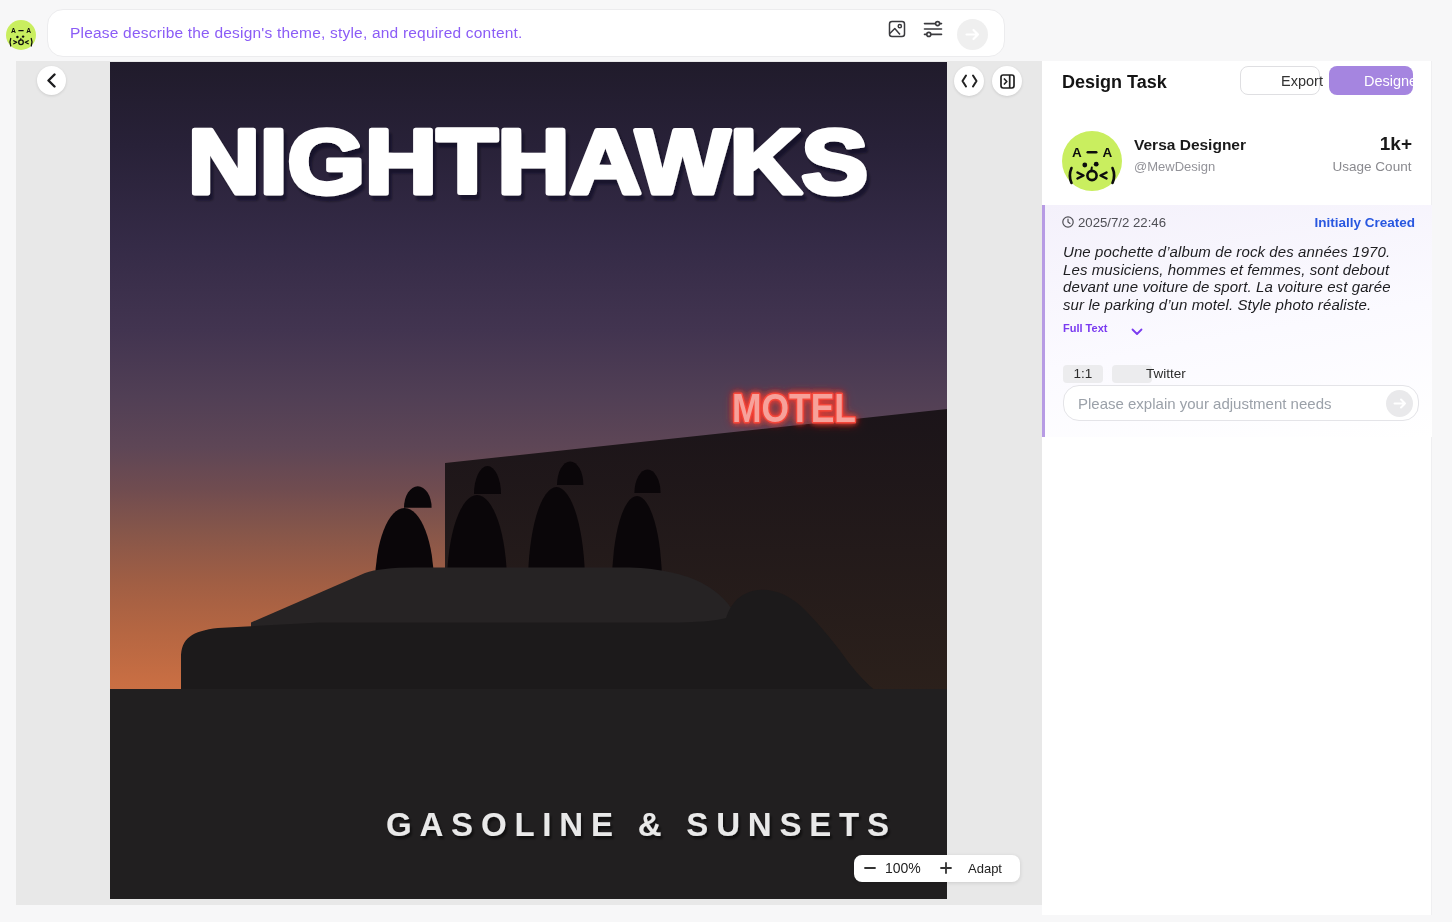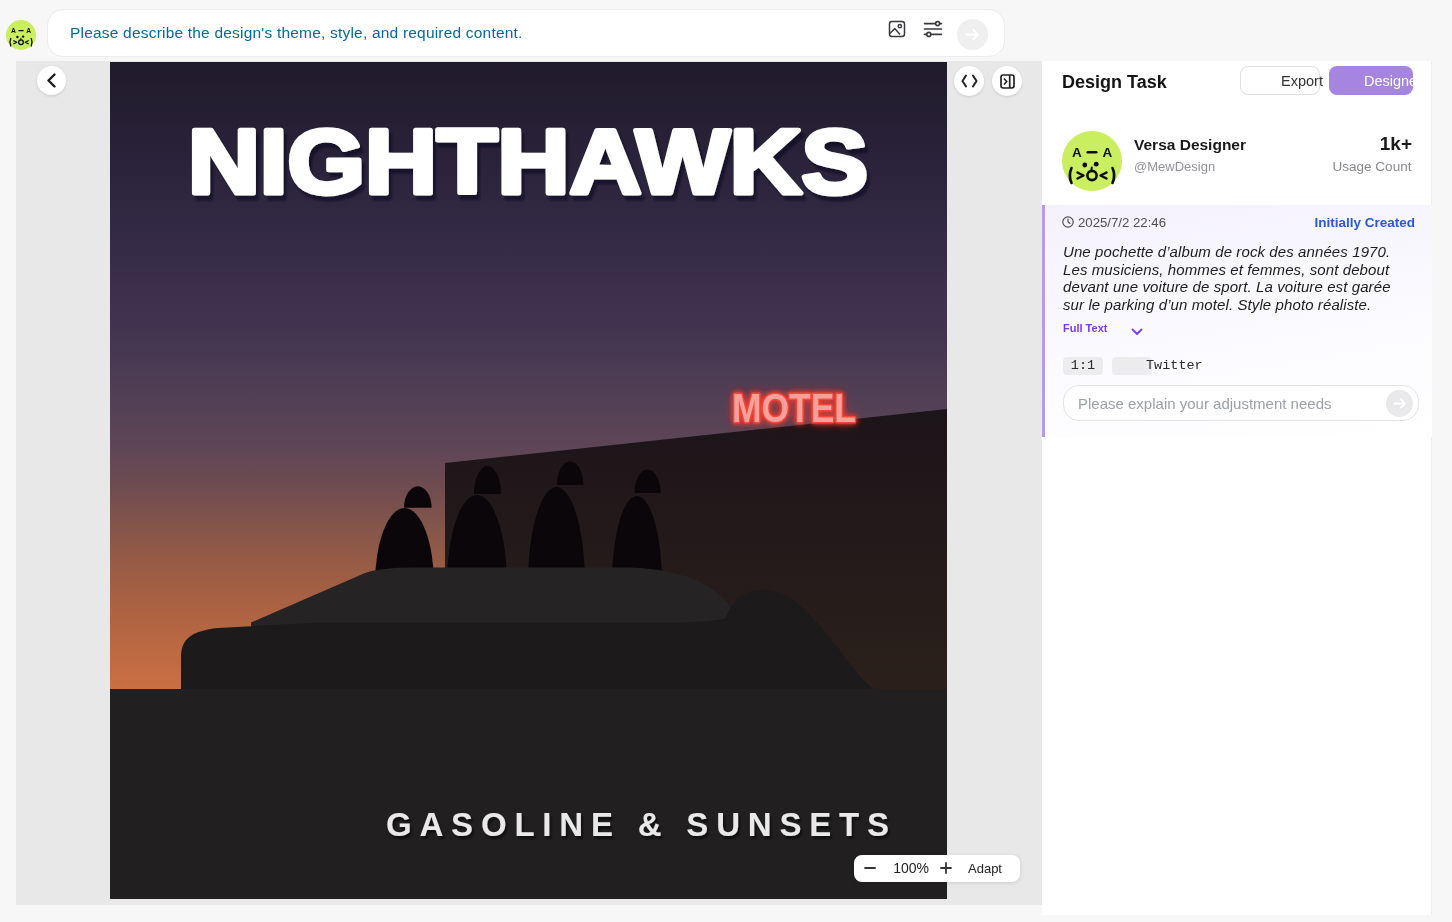--- a/index.html
+++ b/index.html
@@ -2,21 +2,21 @@
 <html><head>
 <meta charset="utf-8">
 <style>
 *{margin:0;padding:0;box-sizing:border-box;}
 html,body{width:1452px;height:922px;background:#f7f7f8;font-family:"Liberation Sans",sans-serif;overflow:hidden;}
 .abs{position:absolute;}
 body{position:relative;}
 
 
 #searchbar{left:47px;top:9px;width:958px;height:48px;background:#fff;border:1px solid #ececee;border-radius:16px;}
-#searchbar .ph{position:absolute;left:22px;top:14px;font-size:15.5px;color:#0369a1;letter-spacing:.2px;}
+#searchbar .ph{position:absolute;left:22px;top:14px;font-size:15.5px;color:#8b5cf6;letter-spacing:.2px;}
 #sendbtn{position:absolute;left:909px;top:9px;width:31px;height:31px;border-radius:50%;background:#efefef;}
 
 
 #canvas{left:16px;top:61px;width:1026px;height:844px;background:#e8e8e8;}
 #album{position:absolute;left:94px;top:1px;width:837px;height:837px;overflow:hidden;}
 .circbtn{position:absolute;width:30px;height:30px;border-radius:50%;background:#fff;box-shadow:0 1px 3px rgba(0,0,0,.12);}
 
 
 
 #zoompill{position:absolute;left:838px;top:794px;width:166px;height:27px;background:#fff;border-radius:8px;box-shadow:0 1px 4px rgba(0,0,0,.12);font-size:14px;color:#222;}
@@ -29,21 +29,21 @@
 #btn-publish{left:287px;width:84px;background:#a585e0;color:#fff;}
 #u-name{position:absolute;left:92px;top:75px;font-size:15.5px;font-weight:600;color:#1a1a1a;text-align:center;}
 #u-handle{position:absolute;left:92px;top:98px;font-size:13px;color:#939399;}
 #u-count{position:absolute;left:290px;top:72px;width:80px;text-align:right;font-size:19px;font-weight:600;color:#1a1a1a;}
 #u-countlab{position:absolute;left:250px;top:98px;width:160px;text-align:center;font-size:13.5px;color:#8a8a8f;}
 #card{position:absolute;left:0;top:144px;width:390px;height:232px;border-left:3.5px solid #b79be4;background:linear-gradient(170deg,#f4f1fb 0%,#fbfaff 55%,#ffffff 100%);}
 #card .date{position:absolute;left:33px;top:10px;font-size:13.2px;color:#4f4f55;}
 #card .status{position:absolute;right:17px;top:10px;font-size:13.5px;font-weight:600;color:#2857e0;}
 #card .para{position:absolute;left:18px;top:38px;font-size:15px;line-height:17.5px;color:#1d1d20;letter-spacing:.1px;white-space:nowrap;font-style:italic;}
 #card .fulltext{position:absolute;left:18px;top:117px;font-size:11px;font-weight:bold;color:#7a3bf0;}
-#card .tag{position:absolute;top:152px;height:18px;background:#ececee;border-radius:4px;font-family:Liberation Mono, monospace;font-size:13.5px;color:#2c2c2c;text-align:center;line-height:18px;}
+#card .tag{position:absolute;top:160px;height:18px;background:#ececee;border-radius:4px;font-family:Liberation Sans, sans-serif;font-size:13.5px;color:#2c2c2c;text-align:center;line-height:18px;}
 #adjinput{position:absolute;left:18px;top:180px;width:356px;height:36px;border:1.3px solid #e4e4e8;border-radius:16px;background:#fff;}
 #adjinput .ph{position:absolute;left:14px;top:9px;font-size:15px;color:#9ba1a9;}
 #adjinput .go{position:absolute;right:5px;top:4px;width:27px;height:27px;border-radius:50%;background:#e9e9eb;}
 </style>
 </head>
 <body>
 <svg width="0" height="0" style="position:absolute">
     <defs>
       <g id="catface">
  <circle cx="30" cy="30" r="30" fill="#c9ee5f"></circle>
@@ -149,21 +149,21 @@
   <div class="circbtn" style="left:976px;top:5px;"></div>
   <svg class="abs" style="left:983.5px;top:12.5px" width="15" height="15" viewBox="0 0 15 15" fill="none" stroke="#222" stroke-width="1.7" stroke-linejoin="round">
       <rect x="1" y="1" width="13" height="13" rx="2.2"></rect>
       <path d="M9.7 1 V14"></path>
       <path d="M4.4 5 L6.8 7.5 L4.4 10" stroke-linecap="round"></path>
     </svg>
   <div id="zoompill">
     <svg class="abs" style="left:9px;top:6px" width="14" height="14" viewBox="0 0 14 14" stroke="#333" stroke-width="1.8" stroke-linecap="round">
         <path d="M2 7 H12"></path>
       </svg>
-    <span class="abs" style="left:31px;top:5px;width:44px;text-align:right;font-weight:500;">100%</span>
+    <span class="abs" style="left:31px;top:5px;width:44px;text-align:left;font-weight:500;">100%</span>
     <svg class="abs" style="left:85px;top:6px" width="14" height="14" viewBox="0 0 14 14" stroke="#333" stroke-width="1.8" stroke-linecap="round">
         <path d="M2 7 H12 M7 2 V12"></path>
       </svg>
     <span class="abs" style="left:114px;top:6px;font-size:13px;font-weight:500;">Adapt</span>
   </div>
 </div>
 
 <div id="sidebar" class="abs">
   <div id="sb-title">Design Task</div>
   <div id="btn-export" class="btn">Export</div>

